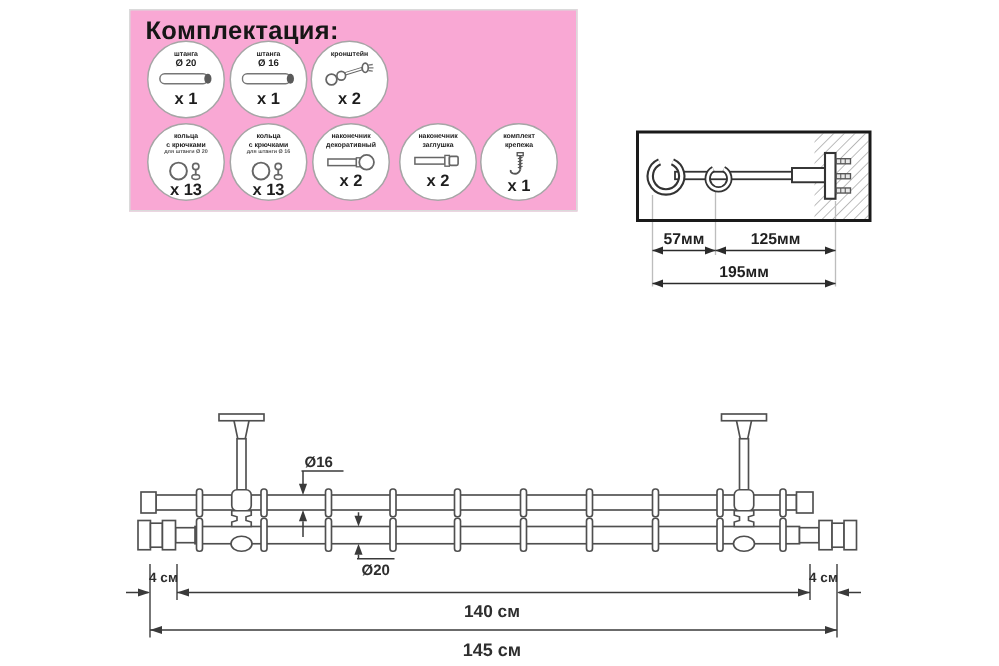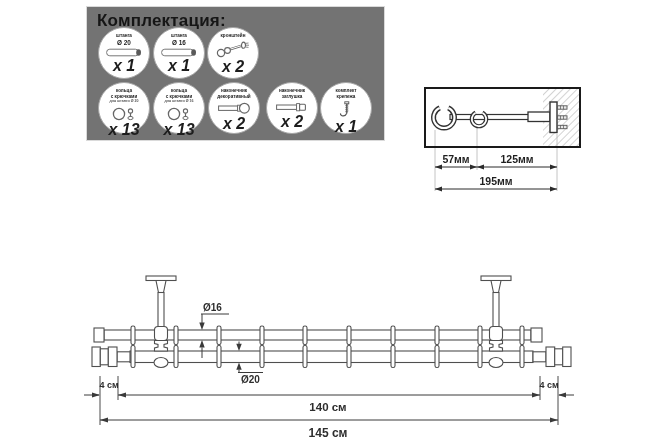--- a/index.html
+++ b/index.html
@@ -1,33 +1,33 @@
 <!DOCTYPE html>
 <html><head>
 <meta charset="utf-8">
 <style>
   html,body{margin:0;padding:0;background:#fff;}
   .stage{position:relative;width:666px;height:444px;background:#ffffff;overflow:hidden;
          font-family:"Liberation Sans",sans-serif;}
   
   .kit{position:absolute;left:86px;top:6px;width:299px;height:135px;border:1px solid #dadada;
-       background:#737373;box-sizing:border-box;}
+       background:#f9a8d4;box-sizing:border-box;}
   .kit-title{position:absolute;left:10px;top:4px;font-size:17px;font-weight:800;color:#161616;
              letter-spacing:.2px;}
   .circle{position:absolute;width:52px;height:52px;border:1px solid #a6a6a6;border-radius:50%;
           box-sizing:border-box;display:flex;flex-direction:column;align-items:center;
           text-align:center;padding-top:5px;background:#fff;}
   .r1{top:20px}.r2{top:75px}
   .p1{left:11px}.p2{left:66px}.p3{left:120px}
   .q1{left:11px}.q2{left:66px}.q3{left:121px}.q4{left:179px}.q5{left:233px}
   .l1{font-size:4.6px;font-weight:700;color:#222;line-height:1.25;}
   .l2{font-size:6.4px;font-weight:800;color:#222;line-height:1.15;}
   .l2s{font-size:4.6px;font-weight:700;color:#222;line-height:1.25;}
   .l3{font-size:3.6px;font-weight:600;color:#555;line-height:1.4;}
-  .qty{font-size:16px;font-weight:800;color:#1d1d1d;margin-top:auto;margin-bottom:6px;font-style:italic;}
+  .qty{font-size:11px;font-weight:800;color:#1d1d1d;margin-top:auto;margin-bottom:6px;}
   .icon{margin-top:2px;flex:0 0 auto;}
   
   .bracket-svg{position:absolute;left:424px;top:86px;}
   .rod-svg{position:absolute;left:0px;top:260px;}
   svg text{font-family:"Liberation Sans",sans-serif;}
   .dim-t{fill:#1f1f1f;font-size:10.5px;font-weight:700;}
   .dim-b{fill:#2e2e2e;font-weight:600;}
 </style>
 </head>
 <body>

